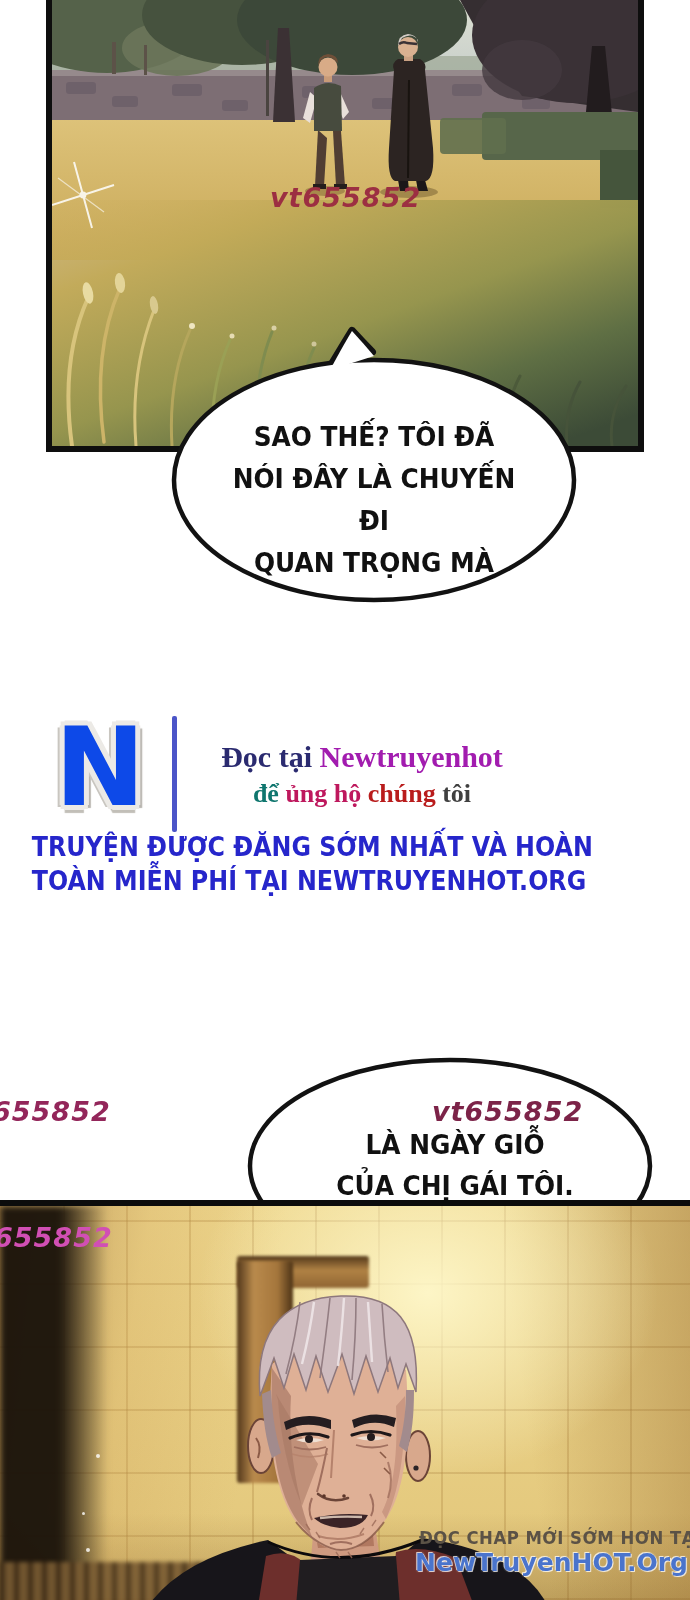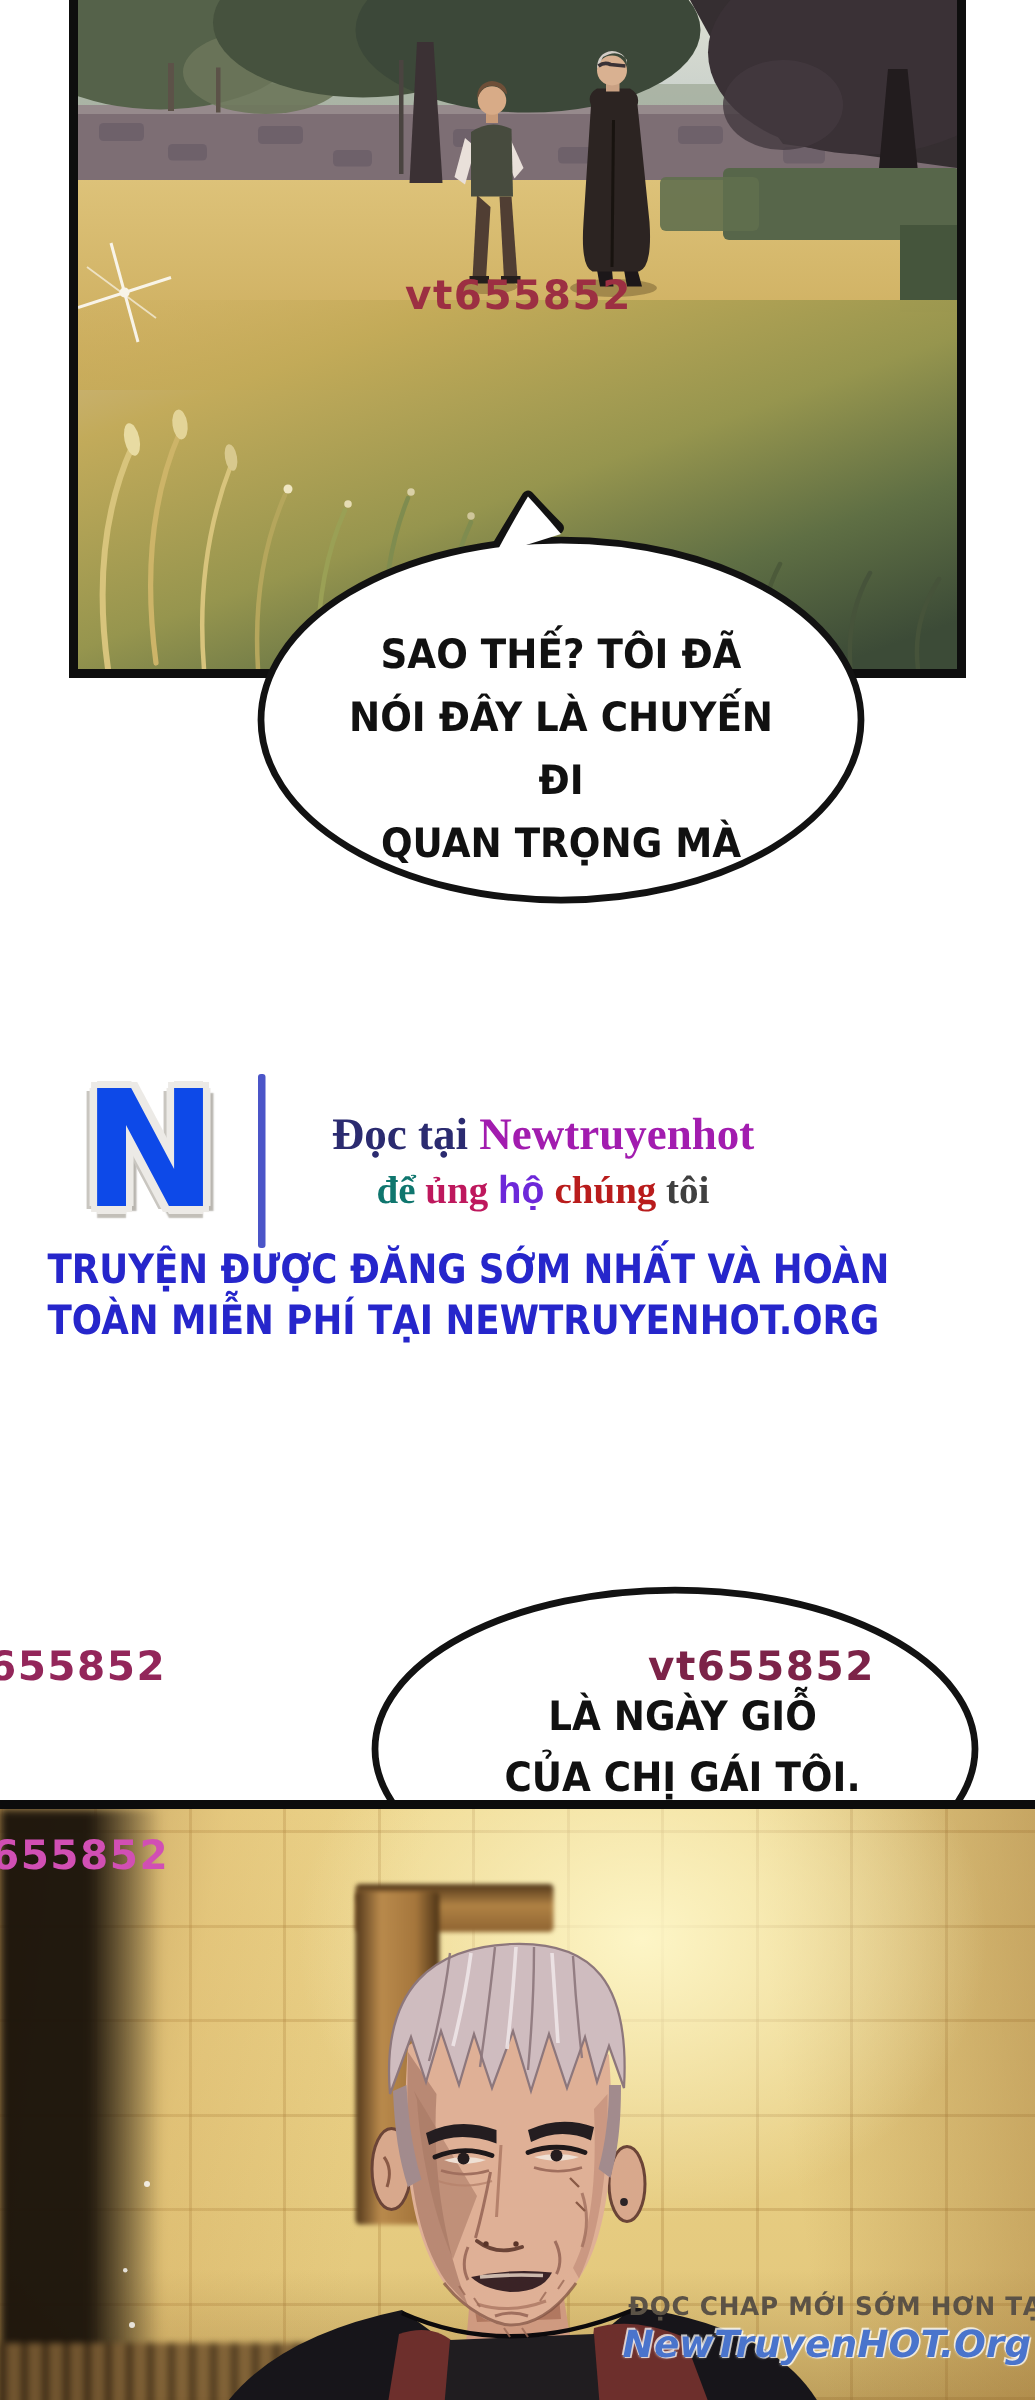--- a/index.html
+++ b/index.html
@@ -7,21 +7,21 @@
         font-family:"DejaVu Sans",sans-serif;}
   .abs{position:absolute;}
 
   
   .panel1{left:46px;top:0;width:598px;height:452px;box-sizing:border-box;
           border-left:6px solid #0e0e0e;border-right:6px solid #0e0e0e;border-bottom:6px solid #0e0e0e;
           background:#c8b68a;}
   .panel1 svg{display:block;}
 
   
-  .wm{font-weight:bold;letter-spacing:1px;white-space:nowrap;}
+  .wm{font-style:italic;font-weight:bold;letter-spacing:1px;white-space:nowrap;}
   .wm1{left:270px;top:182px;width:150px;text-align:center;font-size:27px;color:#9c2f42;}
   .wm-mid-left{left:-8px;top:1096px;font-size:27px;color:#93265a;}
   .wm-b2-top{left:432px;top:1096px;font-size:27px;color:#7c2348;}
   .wm-b2-bottom{left:430px;top:1226px;font-size:27px;color:#c565c9;}
   .wm-p2-left{left:-6px;top:1222px;font-size:27px;color:#d14fb4;}
 
   
   .bubble-svg{pointer-events:none;}
   .bubble-text{text-align:center;font-weight:bold;color:#111;}
   .b1-text{left:214px;top:416px;width:320px;font-size:27px;line-height:42px;
@@ -36,21 +36,21 @@
             -5px 0 0 #eceae6, 5px 0 0 #eceae6, 0 -5px 0 #eceae6, 0 5px 0 #eceae6,
             -4px -4px 0 #eceae6, 4px -4px 0 #eceae6, -4px 4px 0 #eceae6, 4px 4px 0 #eceae6,
             -7px 2px 0 #c9c6c0, 7px 3px 1px #b9b6b0, 0 8px 1px #c2bfb8;}
   .logo-divider{left:172px;top:716px;width:5px;height:116px;background:#4b55c8;border-radius:2px;}
   .tagline{left:194px;top:738px;width:336px;text-align:center;
            font-family:"Liberation Serif","DejaVu Serif",serif;font-weight:bold;}
   .tagline-1{font-size:30px;line-height:38px;}
   .tagline-1 .t-prefix{color:#2b2b70;text-align:right;}
   .tagline-1 .t-brand{color:#a21caf;}
   .tagline-2{font-size:26px;line-height:32px;}
-  .tagline-2 .w0{color:#0f766e;} .tagline-2 .w1{color:#be185d;} .tagline-2 .w2{color:#6d28d9;font-family:Liberation Mono, monospace;}
+  .tagline-2 .w0{color:#0f766e;} .tagline-2 .w1{color:#be185d;} .tagline-2 .w2{color:#be185d;}
   .tagline-2 .w3{color:#b91c1c;} .tagline-2 .w4{color:#404040;}
   .banner{left:0;top:830px;width:528px;text-align:center;font-weight:bold;color:#2626cb;
           font-size:27px;line-height:34px;transform:scaleX(.88);transform-origin:center top;
           letter-spacing:0px;white-space:nowrap;}
 
   
   .panel2{left:0;top:1200px;width:690px;height:400px;box-sizing:border-box;border-top:6px solid #0c0c0c;
      background:
        radial-gradient(ellipse 320px 260px at 62% 22%, rgba(255,249,205,.9), rgba(255,244,190,0) 72%),
        linear-gradient(100deg, rgba(146,98,42,.55) 0%, rgba(205,160,85,.28) 20%, rgba(0,0,0,0) 38%),
@@ -69,21 +69,21 @@
   .p2-winh{left:237px;top:50px;width:132px;height:32px;border-radius:3px;filter:blur(1.5px);
      background:linear-gradient(180deg,#52371a,#b08244 45%,#8f6432);}
   .dust{width:4px;height:4px;border-radius:50%;background:#fff;opacity:.8;}
 
   
   .credit1{left:415px;top:1528px;width:260px;text-align:center;font-weight:bold;font-size:17px;
            color:#5b5246;letter-spacing:.5px;transform:scaleX(.97);transform-origin:center top;
            white-space:nowrap;}
   .credit2{left:415px;top:1548px;width:260px;text-align:center;font-weight:bold;font-size:25px;
            color:#4a74cc;white-space:nowrap;
-           text-shadow:0 0 2px rgba(255,255,255,.9),1px 1px 0 rgba(255,255,255,.7),-1px -1px 0 rgba(255,255,255,.7);font-style:italic;}
+           text-shadow:0 0 2px rgba(255,255,255,.9),1px 1px 0 rgba(255,255,255,.7),-1px -1px 0 rgba(255,255,255,.7);}
 </style>
 </head>
 <body>
 
 <div class="page">
 
   <div class="abs panel1">
     <svg width="586" height="446" viewBox="0 0 586 446">
       <defs>
         <linearGradient id="gSky" x1="0" y1="0" x2="0" y2="1">

